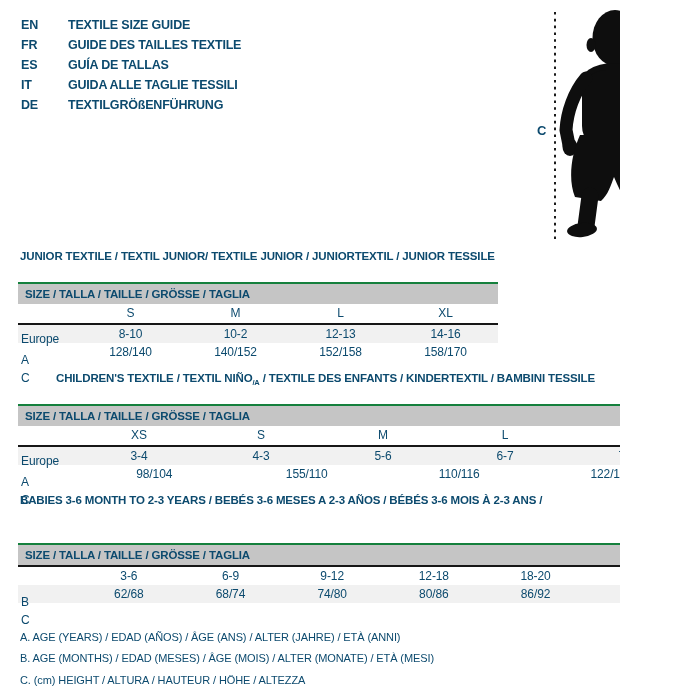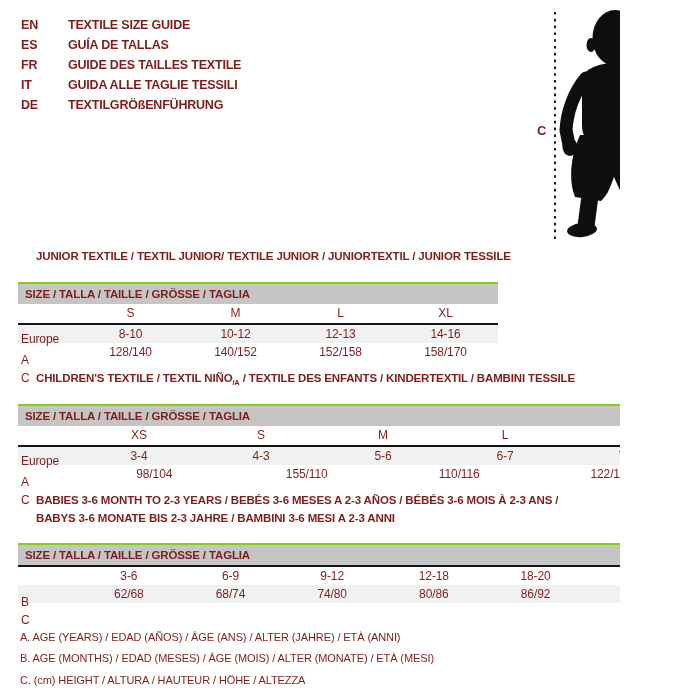--- a/index.html
+++ b/index.html
@@ -1,41 +1,41 @@
 <!DOCTYPE html>
 <html><head>
 <meta charset="utf-8">
 <style>
   html,body { margin:0; padding:0; background:#ffffff; }
   .canvas {
     position:relative; width:620px; height:700px; background:#ffffff;
-    font-family:"Liberation Sans", sans-serif; color:#7f1d1d; overflow:hidden;
+    font-family:"Liberation Sans", sans-serif; color:#0c4a6e; overflow:hidden;
   }
 
   
   .lang-block { position:absolute; left:21px; top:15px; }
   .lang-row { display:flex; height:20px; align-items:center;
               font-weight:bold; font-size:12.5px; letter-spacing:-0.2px; }
   .lang-code { width:47px; }
 
   
   .toddler-wrap { position:absolute; left:540px; top:5px; width:135px; height:250px; }
   .height-label { position:absolute; left:537px; top:123px;
                   font-weight:bold; font-size:13px; }
 
   
-  .sec-title { position:absolute; left:36px; font-size:11.5px; font-weight:bold;
+  .sec-title { position:absolute; left:20px; font-size:11.5px; font-weight:bold;
                letter-spacing:-0.15px; white-space:nowrap; }
   .st1 { top:250px; }
-  .st2 { top:372px; }
+  .st2 { top:372px;margin-left:36px; }
   .st3 { top:492px; line-height:17.5px; white-space:normal; width:560px; }
   .sub-a { font-size:7.5px; vertical-align:sub; }
 
   
-  .size-table { position:absolute; left:18px; border-top:2px solid #84cc16; }
+  .size-table { position:absolute; left:18px; border-top:2px solid #15803d; }
   .t1 { top:282px; width:480px; }
   .t2 { top:404px; width:670px; }
   .t3 { top:543px; width:670px; }
   .thead { background:#c5c5c5; height:20px; line-height:20px; padding-left:7px;
            font-weight:bold; font-size:11.5px; letter-spacing:-0.15px; box-sizing:border-box; }
   .trow { display:flex; height:19px; line-height:19px; font-size:12px; letter-spacing:-0.1px; }
   .trow.data { height:18px; line-height:18px; }
   .trow.alt { background:#f1f1f1; }
   .trow .lbl { width:60px; padding-left:3px; box-sizing:border-box;margin-top:26px; }
   .trow .cell { flex:1; text-align:center; }
@@ -50,26 +50,26 @@
 <body>
 
 <div class="canvas">
 
   <div class="lang-block">
     <div class="lang-row">
       <span class="lang-code">EN</span>
       <span class="lang-label">TEXTILE SIZE GUIDE</span>
     </div>
     <div class="lang-row">
+      <span class="lang-code">FR</span>
+      <span class="lang-label">GUIDE DES TAILLES TEXTILE</span>
+    </div>
+    <div class="lang-row">
       <span class="lang-code">ES</span>
       <span class="lang-label">GUÍA DE TALLAS</span>
-    </div>
-    <div class="lang-row">
-      <span class="lang-code">FR</span>
-      <span class="lang-label">GUIDE DES TAILLES TEXTILE</span>
     </div>
     <div class="lang-row">
       <span class="lang-code">IT</span>
       <span class="lang-label">GUIDA ALLE TAGLIE TESSILI</span>
     </div>
     <div class="lang-row">
       <span class="lang-code">DE</span>
       <span class="lang-label">TEXTILGRÖßENFÜHRUNG</span>
     </div>
   </div>
@@ -104,21 +104,21 @@
       <span class="lbl">Europe</span>
       <span class="cell">S</span>
       <span class="cell">M</span>
       <span class="cell">L</span>
       <span class="cell">XL</span>
     </div>
     <div class="rule"></div>
     <div class="trow data alt">
       <span class="lbl">A</span>
       <span class="cell">8-10</span>
-      <span class="cell">10-12</span>
+      <span class="cell">10-2</span>
       <span class="cell">12-13</span>
       <span class="cell">14-16</span>
     </div>
     <div class="trow data">
       <span class="lbl">C</span>
       <span class="cell">128/140</span>
       <span class="cell">140/152</span>
       <span class="cell">152/158</span>
       <span class="cell">158/170</span>
     </div>
@@ -150,21 +150,20 @@
       <span class="lbl">C</span>
       <span class="cell">98/104</span>
       <span class="cell">155/110</span>
       <span class="cell">110/116</span>
       <span class="cell">122/128</span>
     </div>
   </div>
 
   <div class="sec-title st3">
     <span>BABIES 3-6 MONTH TO 2-3 YEARS / BEBÉS 3-6 MESES A 2-3 AÑOS / BÉBÉS 3-6 MOIS À 2-3 ANS /</span><br>
-    <span>BABYS 3-6 MONATE BIS 2-3 JAHRE / BAMBINI 3-6 MESI A 2-3 ANNI</span>
   </div>
   <div class="size-table t3">
     <div class="thead">SIZE / TALLA / TAILLE / GRÖSSE / TAGLIA</div>
     <div class="rule"></div>
     <div class="trow data">
       <span class="lbl">B</span>
       <span class="cell">3-6</span>
       <span class="cell">6-9</span>
       <span class="cell">9-12</span>
       <span class="cell">12-18</span>

